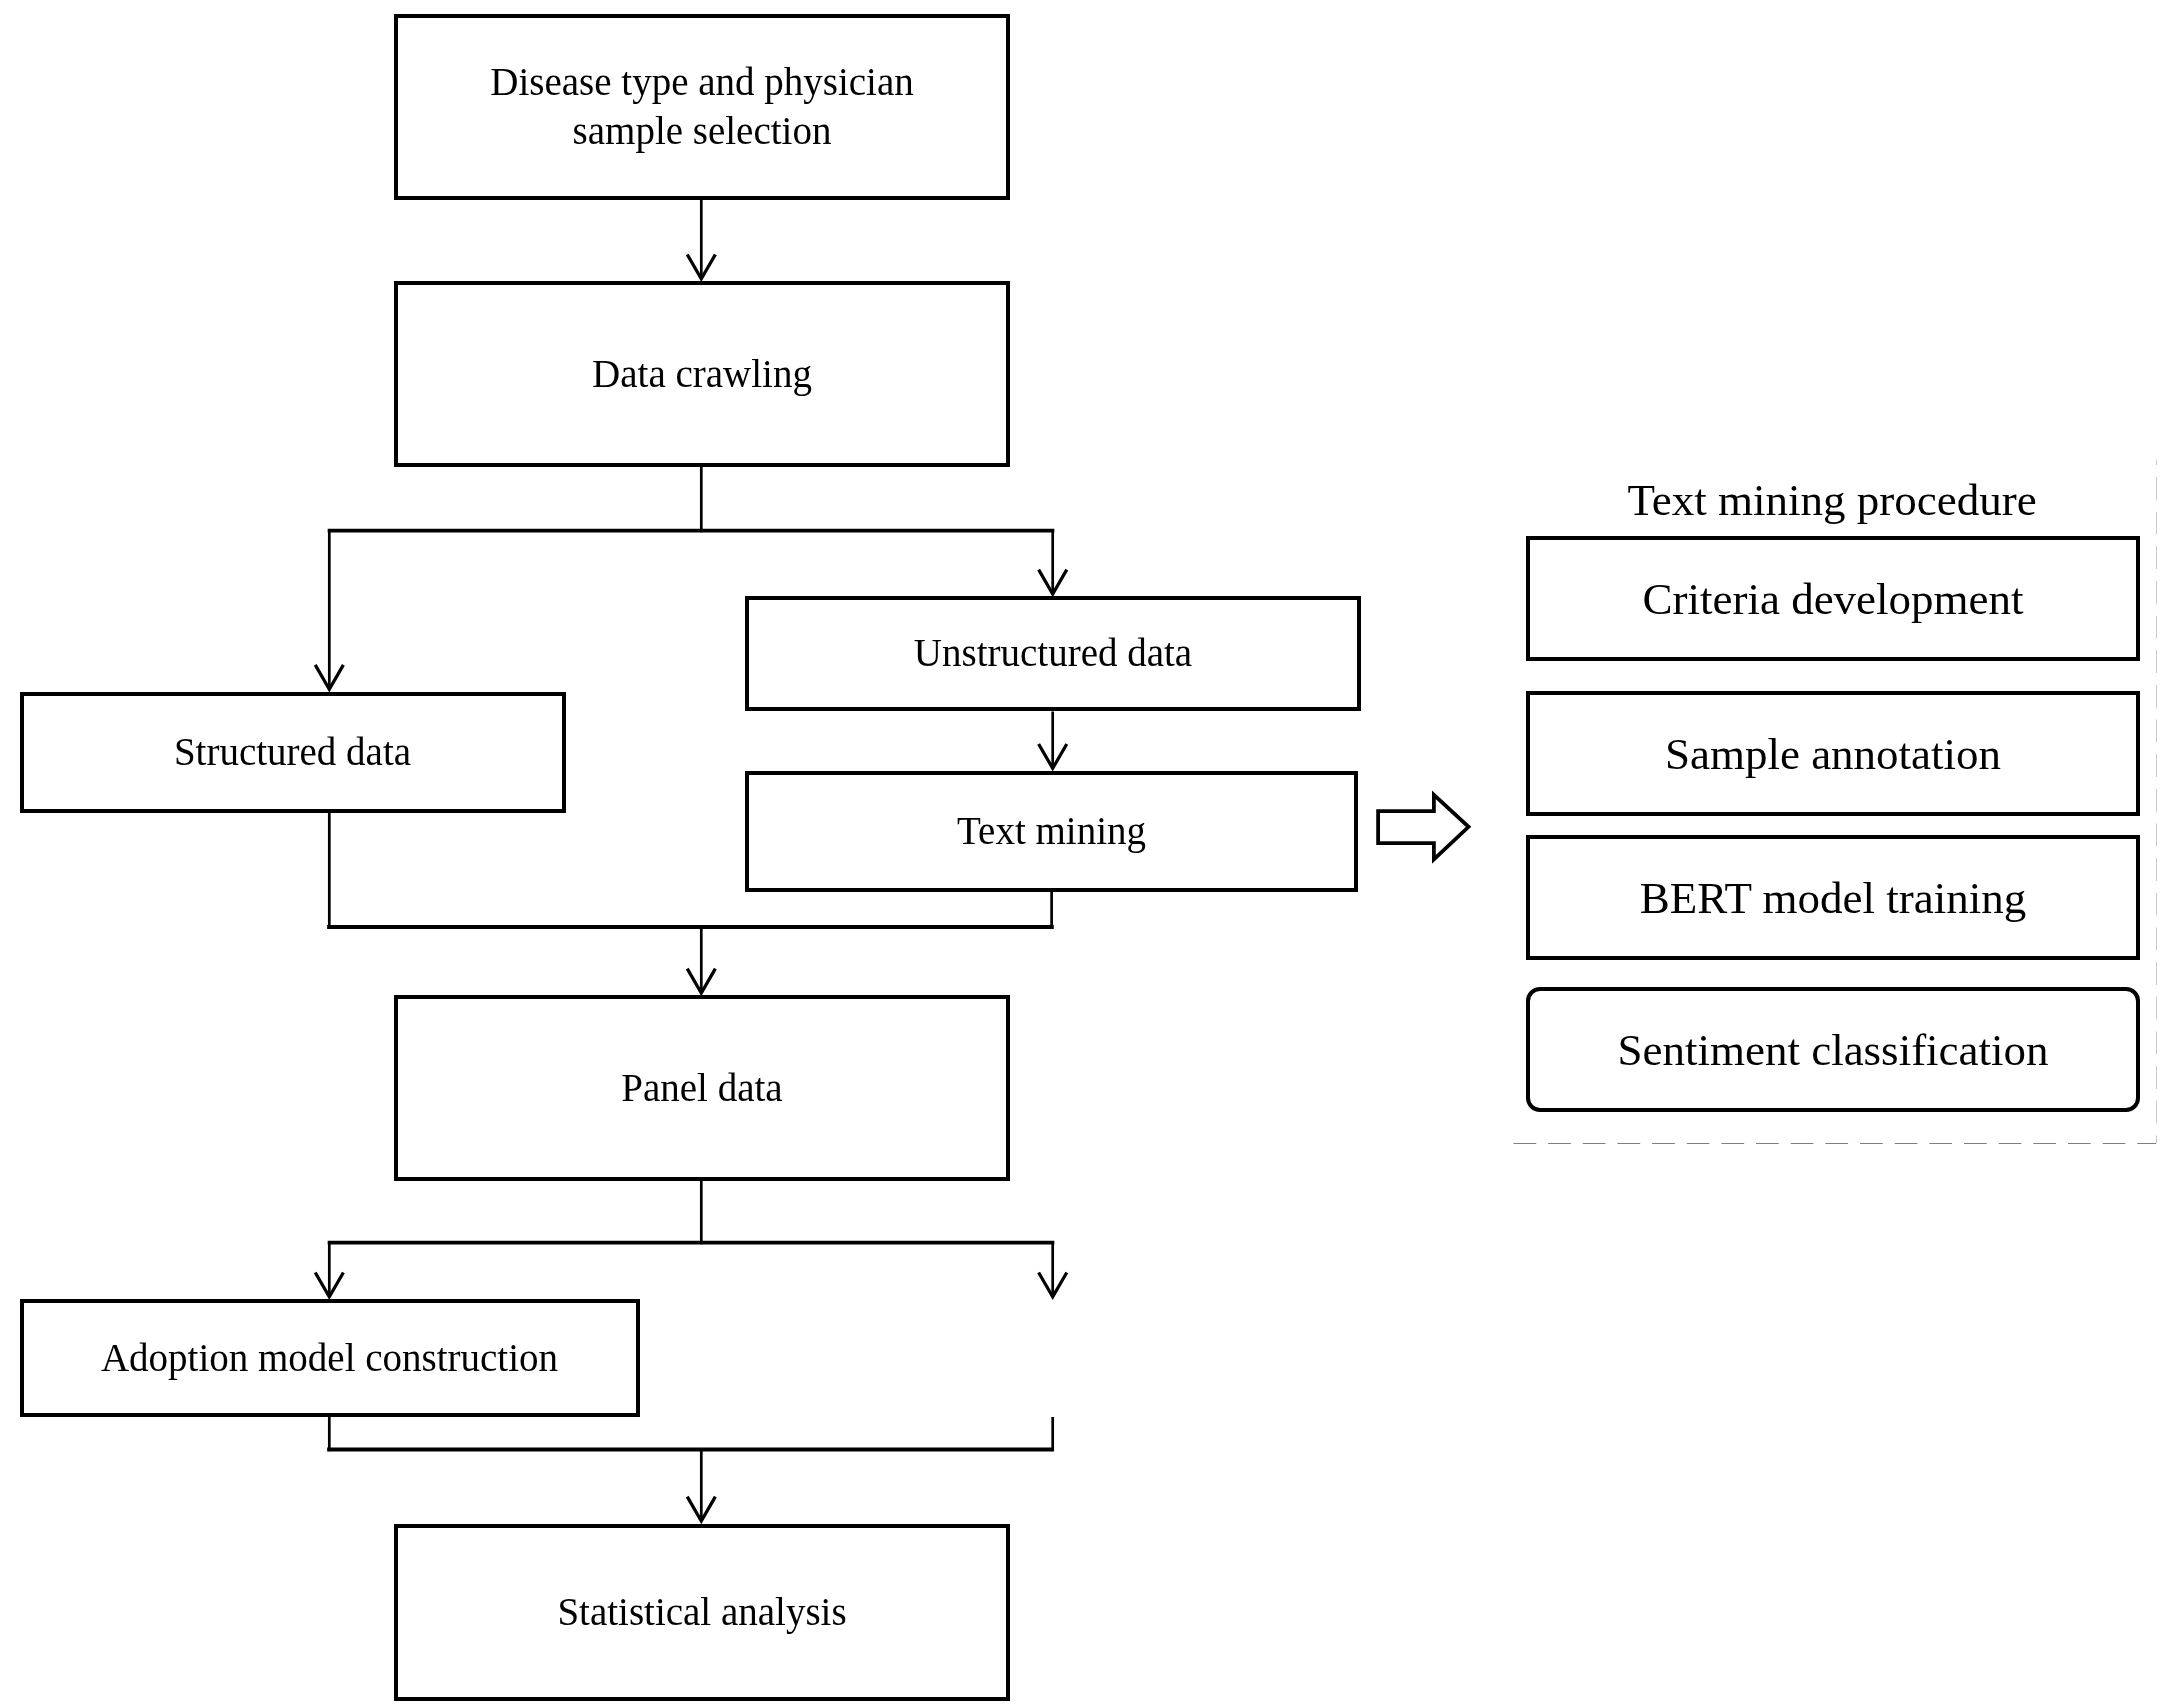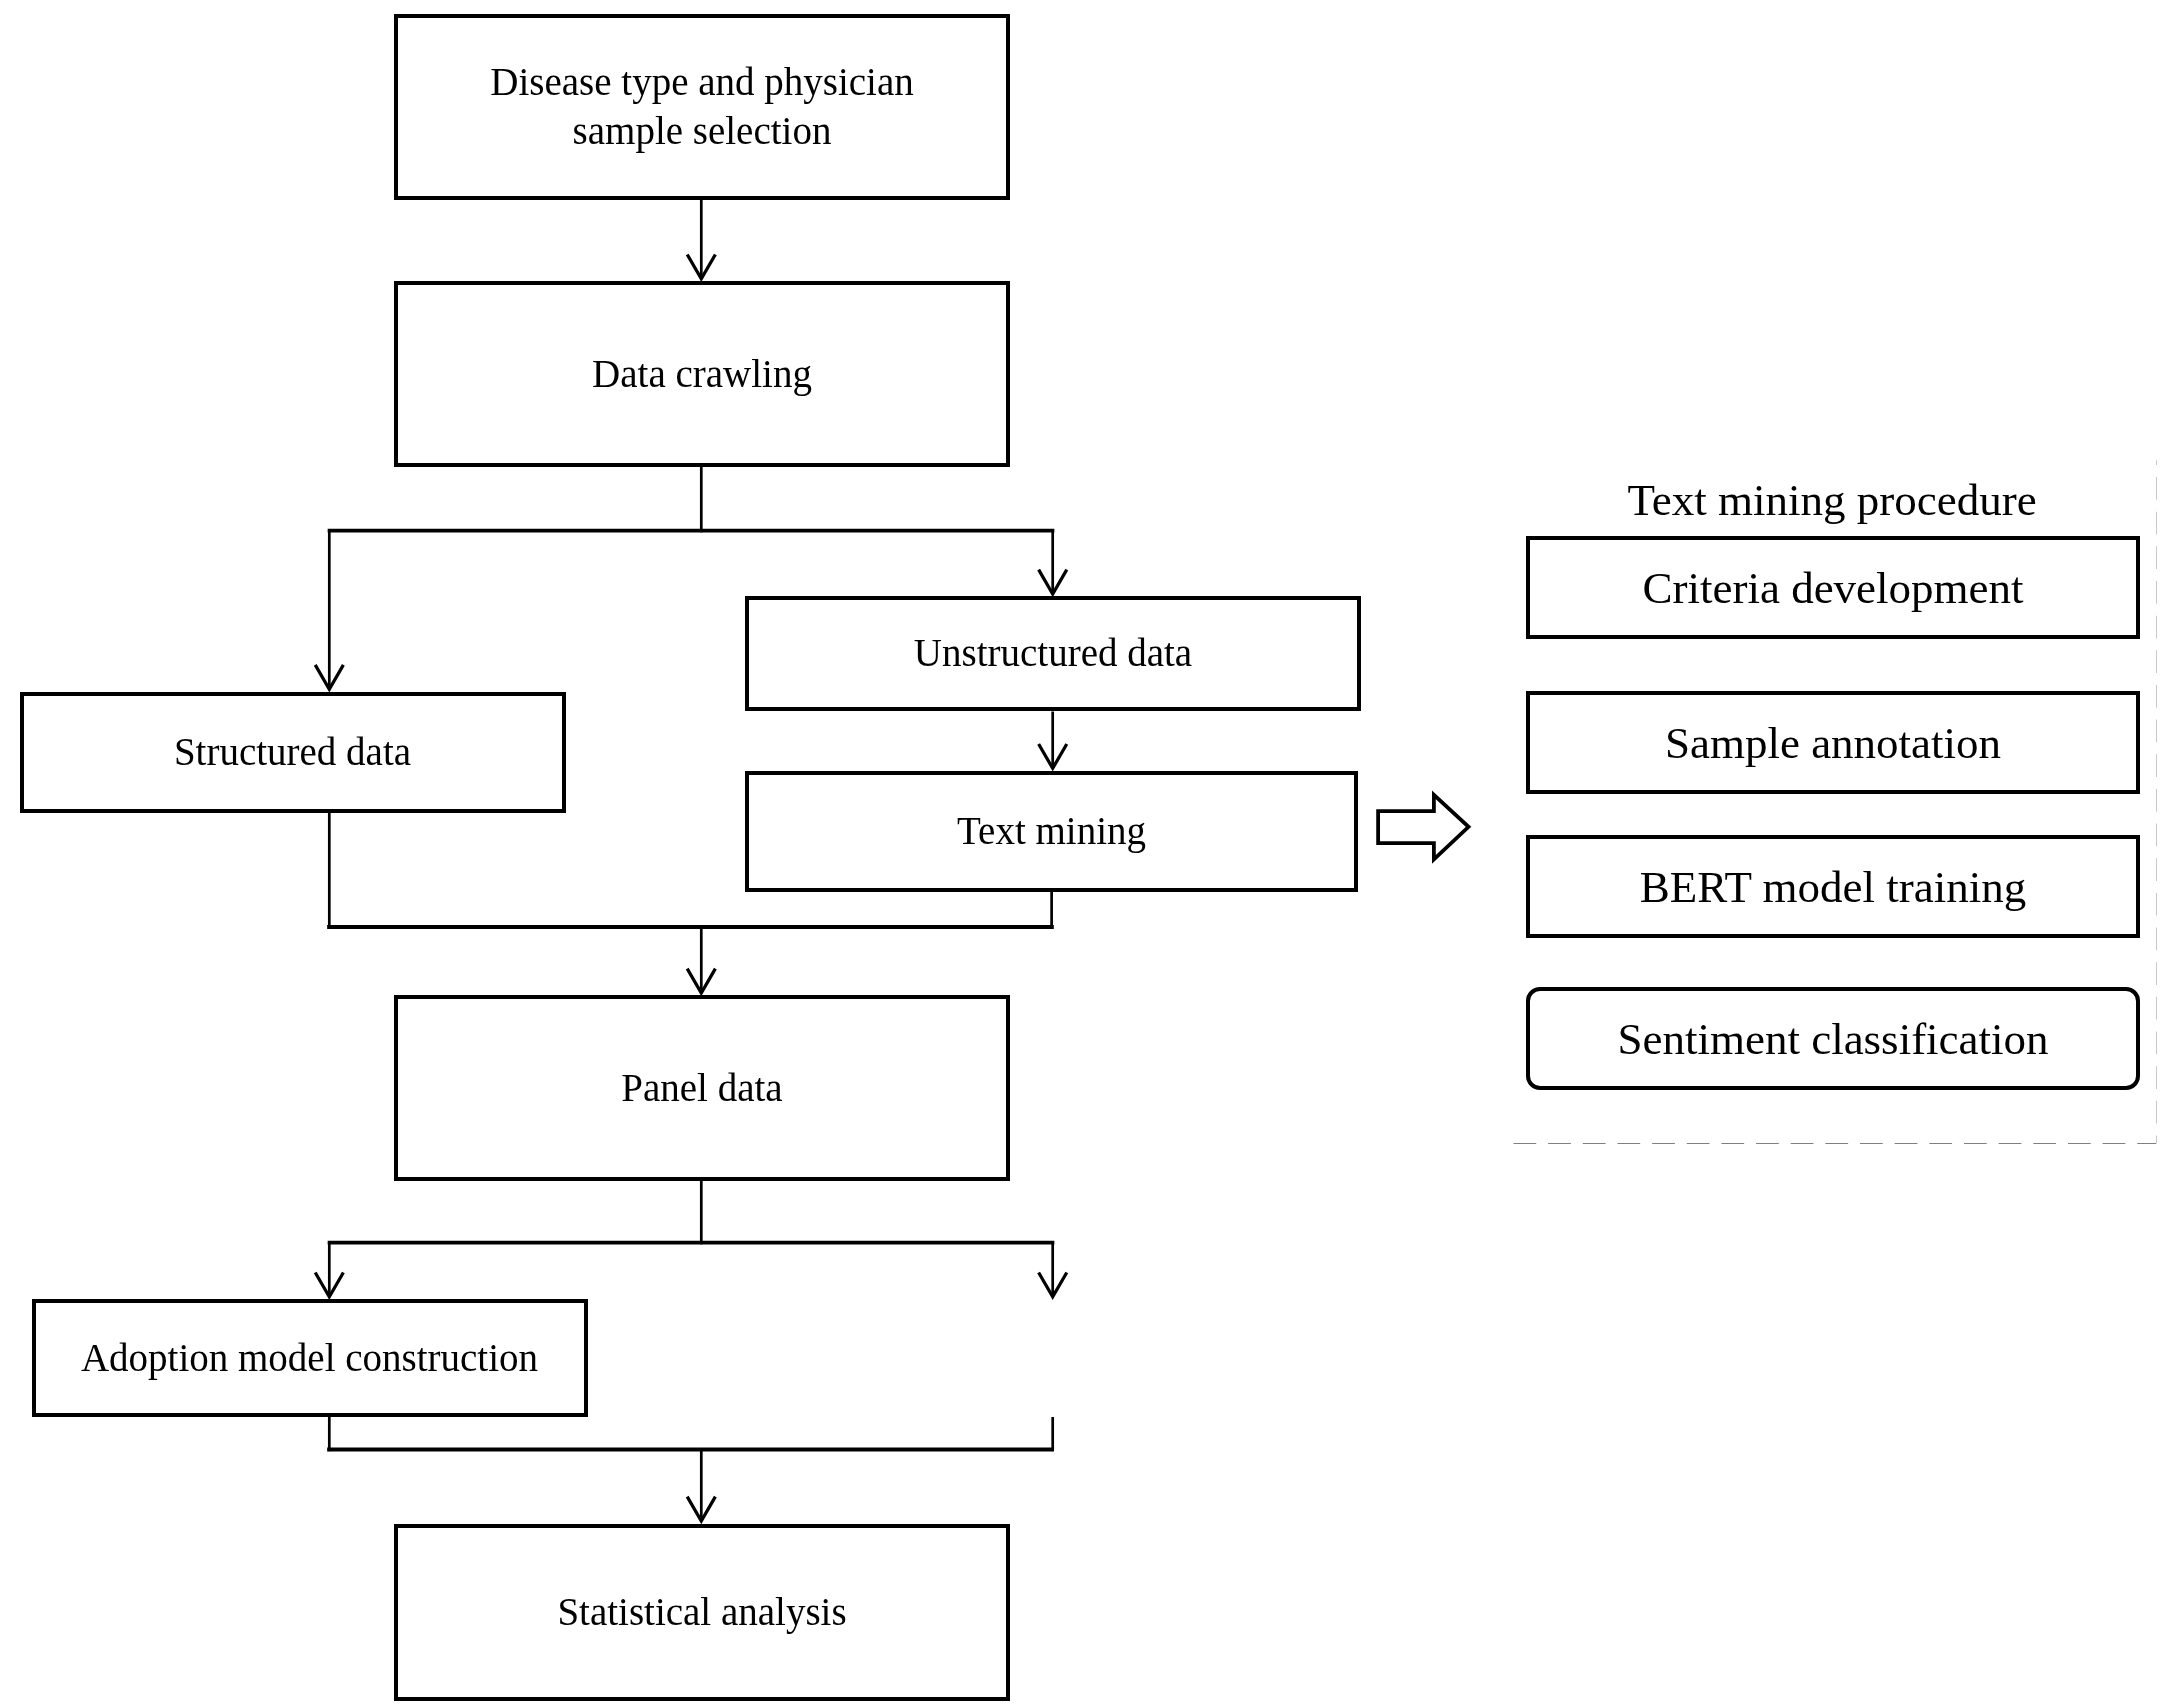--- a/index.html
+++ b/index.html
@@ -16,35 +16,35 @@
     display: flex; align-items: center; justify-content: center;
     text-align: center; font-size: 39px; line-height: 1.25;
     padding: 0 7.6px;
   }
   .node-disease       { left: 394px;  top: 14px;   width: 616px; height: 186px; }
   .node-crawling      { left: 394px;  top: 281px;  width: 616px; height: 186px; }
   .node-structured    { left: 19.5px;   top: 692px; width: 546px; height: 121px; }
   .node-unstructured  { left: 745px; top: 596px; width: 616px; height: 115px; }
   .node-textmining    { left: 745px; top: 771px; width: 613px; height: 121px; }
   .node-panel         { left: 394px;  top: 995px; width: 616px; height: 186px; }
-  .node-adoption      { left: 19.5px;   top: 1299px; width: 556px; height: 118px; margin-left: 12px; }
+  .node-adoption      { left: 19.5px;   top: 1299px; width: 620px; height: 118px; }
   .node-usage         { left: 745px; top: 1299px; width: 616px; height: 118px; }
   .node-statistical   { left: 394px;  top: 1524px; width: 616px; height: 177px; }
 
   .procedure-panel {
     position: absolute; left: 1508px; top: 460px;
     width: 648px; height: 683px; background: #fff;
   }
   .procedure-title {
     position: absolute; left: 0; top: 9.7px; width: 100%; height: 61px;
     display: flex; align-items: center; justify-content: center;
     font-size: 45px;
   }
   .step-box {
-    position: absolute; left: 18px; width: 614px; height: 103px;
+    position: absolute; left: 18px; width: 614px; height: 125px;
     box-sizing: border-box; border: 4.9px solid #000; background: #fff;
     display: flex; align-items: center; justify-content: center;
     text-align: center; font-size: 45px;
   }
   .step-0 { top: 76px; }
   .step-1 { top: 231px; }
   .step-2 { top: 375px; }
   .step-3 { top: 527px; border-radius: 14px; }
 
   svg.connector-layer { position: absolute; left: 0; top: 0; pointer-events: none; }

